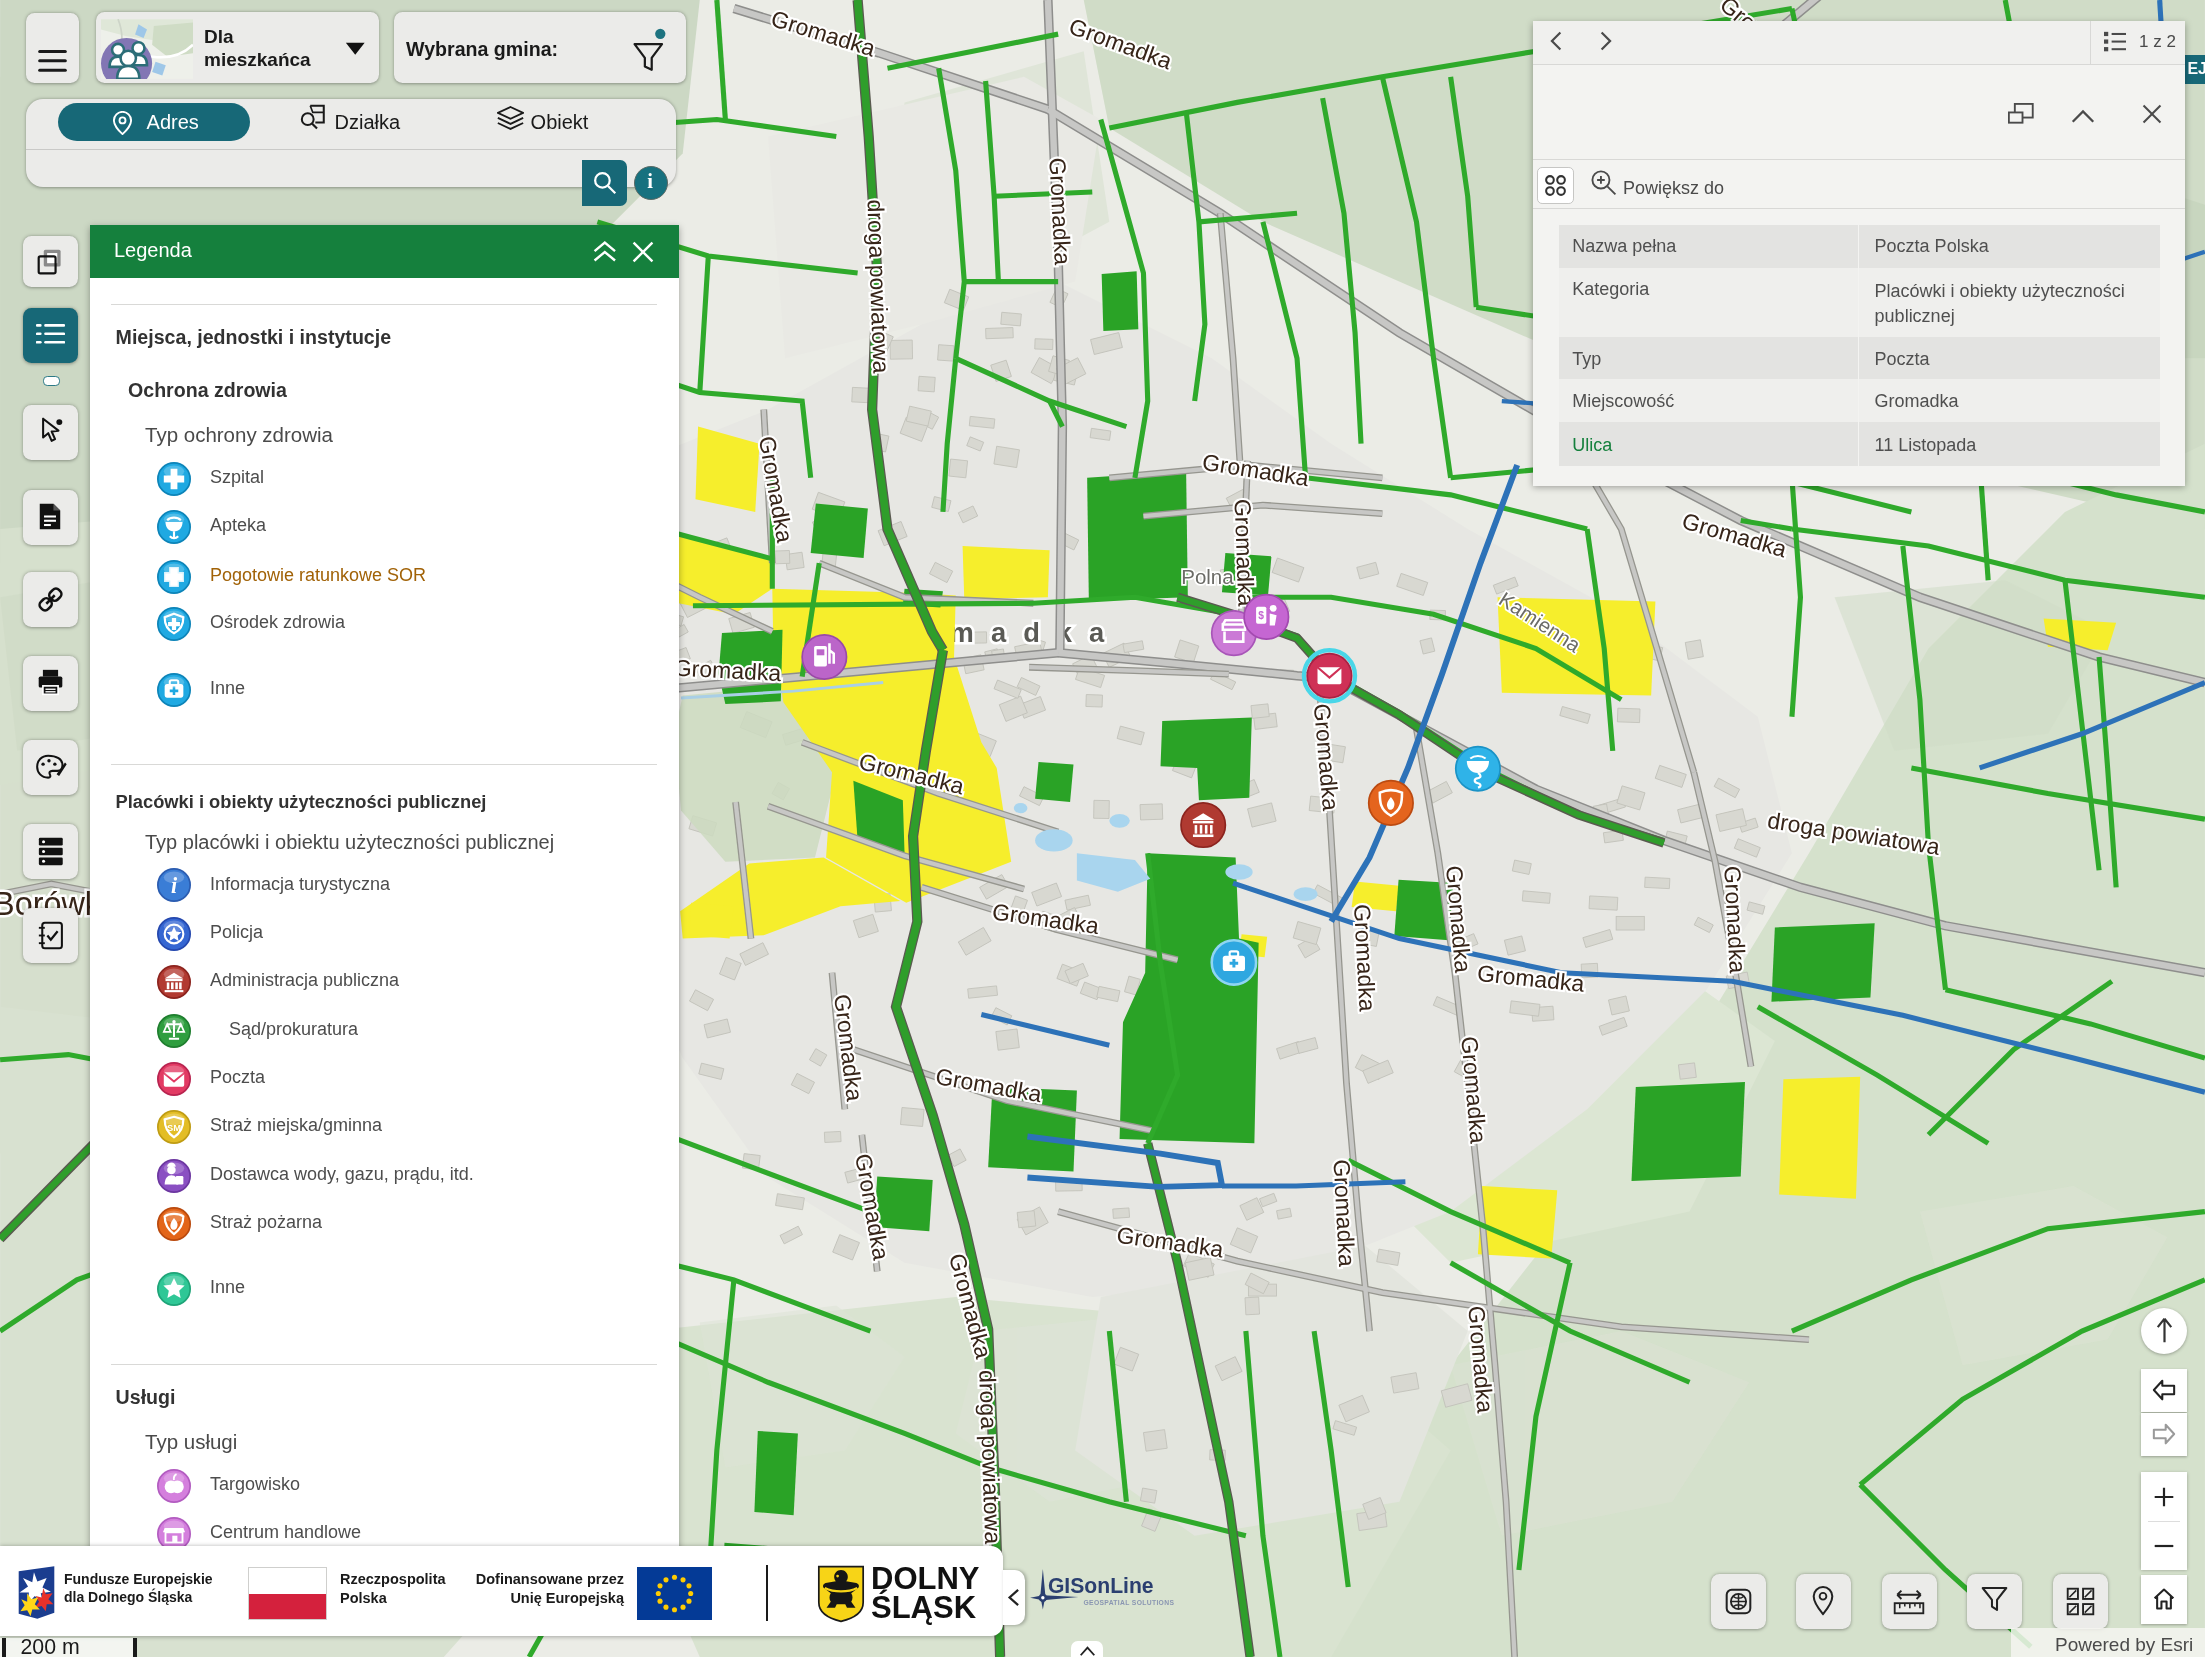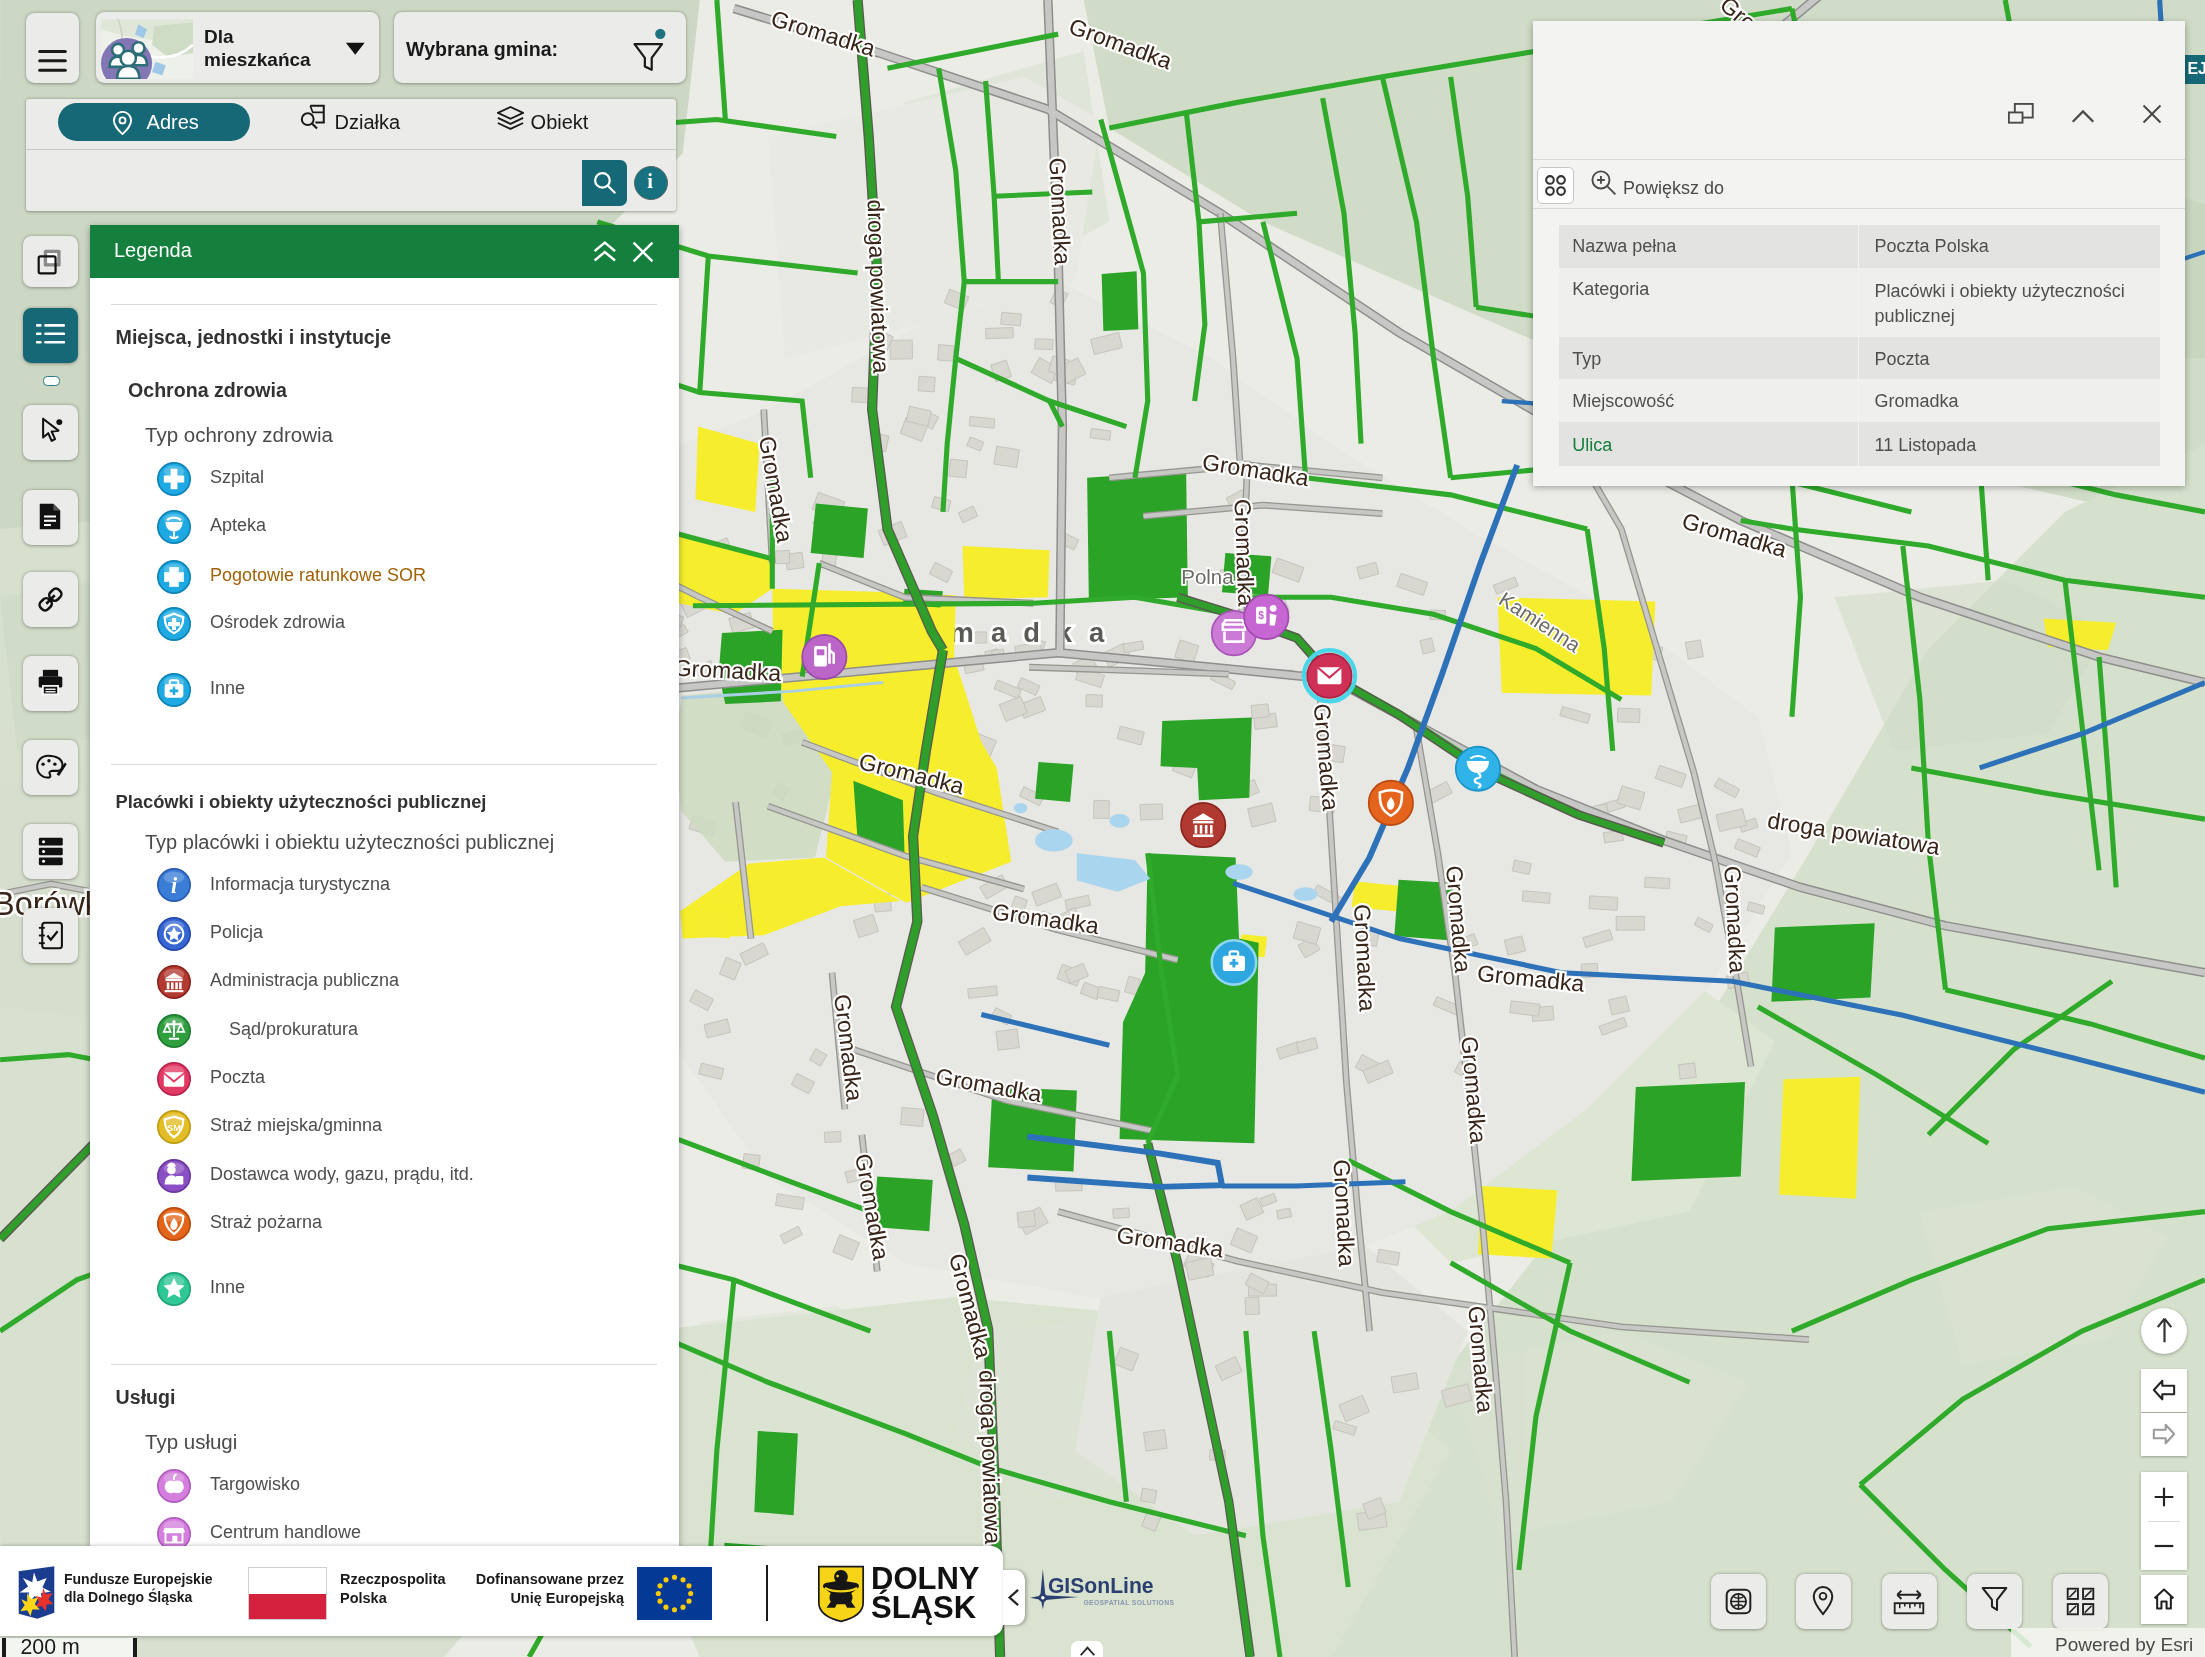--- a/index.html
+++ b/index.html
@@ -591,21 +591,21 @@
     </svg>
 </div>
 <div class="btn" style="left:394px;top:12px;width:292px;height:71px;">
 <div class="abs" style="left:12px;top:25.6px;font-size:19.6px;font-weight:bold;color:#1a1a1a;">Wybrana gmina:</div>
 <svg class="abs" style="left:237px;top:15.4px;" width="38" height="48" viewBox="0 0 44 56">
 <circle cx="34" cy="8" r="6" fill="#1d7380"></circle>
 <path d="M4,20 h32 l-12,16 v14 l-8,-4 v-10 z" fill="none" stroke="#1a1a1a" stroke-width="2.6" stroke-linejoin="round"></path>
 </svg>
 </div>
 
-<div class="btn" style="left:25.6px;top:99px;width:650px;height:112px;border-radius:3px;">
+<div class="btn" style="left:25.6px;top:99px;width:650px;height:88px;border-radius:17px;">
 <div class="abs" style="left:32px;top:4.3px;width:192px;height:38px;background:#176877;border-radius:19px;">
 <svg class="abs" style="left:55px;top:7.7px;" width="19" height="24" viewBox="0 0 22 28">
         <path d="M11,1 C5.5,1 1,5.5 1,11 c0,7 10,16 10,16 s10,-9 10,-16 C21,5.5 16.5,1 11,1 Z" fill="none" stroke="#fff" stroke-width="2.2"></path>
         <circle cx="11" cy="11" r="3.5" fill="none" stroke="#fff" stroke-width="2.2"></circle>
       </svg>
 <div class="abs" style="left:89px;top:7.7px;font-size:20px;color:#fff;">Adres</div>
 </div>
 <svg class="abs" style="left:274px;top:5.1px;" width="25.6" height="27" viewBox="0 0 30 32">
 <path d="M12,2 h16 v20 h-10" fill="none" stroke="#1a1a1a" stroke-width="2.4"></path>
 <path d="M12,2 l3,8 h13" fill="none" stroke="#1a1a1a" stroke-width="2"></path>
@@ -897,20 +897,42 @@
       </svg>
     </div>
 <div class="abs" style="left:120px;top:1297px;font-size:18px;color:#4d4d4d;">Centrum handlowe</div>
 </div>
 
 <div class="abs" style="left:2178px;top:55px;width:27px;height:29px;background:#176877;color:#fff;font-size:16px;font-weight:bold;">
     <span style="position:absolute;left:9.4px;top:5.1px;">EJ</span>
   </div>
 
 <div class="abs panelshadow" style="left:1533px;top:20.5px;width:652px;height:465px;background:#f3f3f1;">
+<div class="abs" style="left:0;top:0;width:652px;height:43px;background:#f0f0ee;border-bottom:0.9px solid #d8d8d6;">
+<svg class="abs" style="left:12.8px;top:9.4px;" width="22" height="22" viewBox="0 0 26 26">
+        <path d="M17,3 L7,13 L17,23" fill="none" stroke="#4a4a4a" stroke-width="2.6"></path>
+      </svg>
+<svg class="abs" style="left:61px;top:9.4px;" width="22" height="22" viewBox="0 0 26 26">
+        <path d="M9,3 L19,13 L9,23" fill="none" stroke="#4a4a4a" stroke-width="2.6"></path>
+      </svg>
+<div class="abs" style="left:557px;top:0;width:0.9px;height:43px;background:#d8d8d6;"></div>
+<svg class="abs" style="left:570px;top:10.2px;" width="24" height="22" viewBox="0 0 28 26">
+        <g fill="#4a4a4a">
+          <rect x="1" y="1" width="5" height="5"></rect>
+          <rect x="1" y="10" width="5" height="5"></rect>
+          <rect x="1" y="19" width="5" height="5"></rect>
+        </g>
+        <g stroke="#4a4a4a" stroke-width="2.4">
+          <line x1="10" y1="3.5" x2="27" y2="3.5"></line>
+          <line x1="10" y1="12.5" x2="27" y2="12.5"></line>
+          <line x1="10" y1="21.5" x2="27" y2="21.5"></line>
+        </g>
+      </svg>
+<div class="abs" style="left:606px;top:11px;font-size:17px;color:#4a4a4a;">1 z 2</div>
+</div>
 <svg class="abs" style="left:475px;top:82px;" width="25.6" height="24" viewBox="0 0 30 28">
       <rect x="8" y="1" width="21" height="16" fill="none" stroke="#4a4a4a" stroke-width="2.2"></rect>
       <rect x="1" y="11" width="16" height="12" fill="#f3f3f1" stroke="#4a4a4a" stroke-width="2.2"></rect>
     </svg>
 <svg class="abs" style="left:538px;top:87px;" width="24" height="15.4" viewBox="0 0 28 18">
       <path d="M2,16 L14,4 L26,16" fill="none" stroke="#4a4a4a" stroke-width="2.6"></path>
     </svg>
 <svg class="abs" style="left:608px;top:82px;" width="22" height="22" viewBox="0 0 26 26">
       <g stroke="#4a4a4a" stroke-width="2.4">
         <line x1="3" y1="3" x2="23" y2="23"></line>

